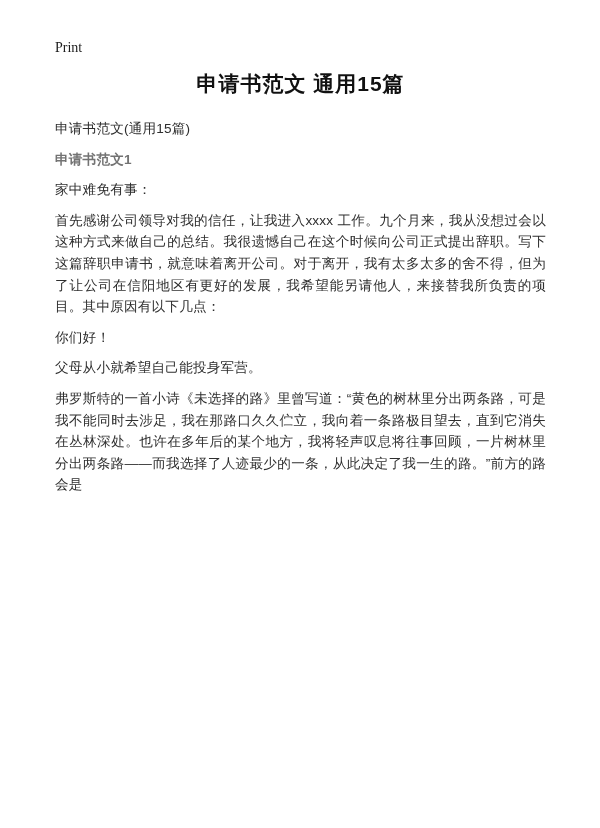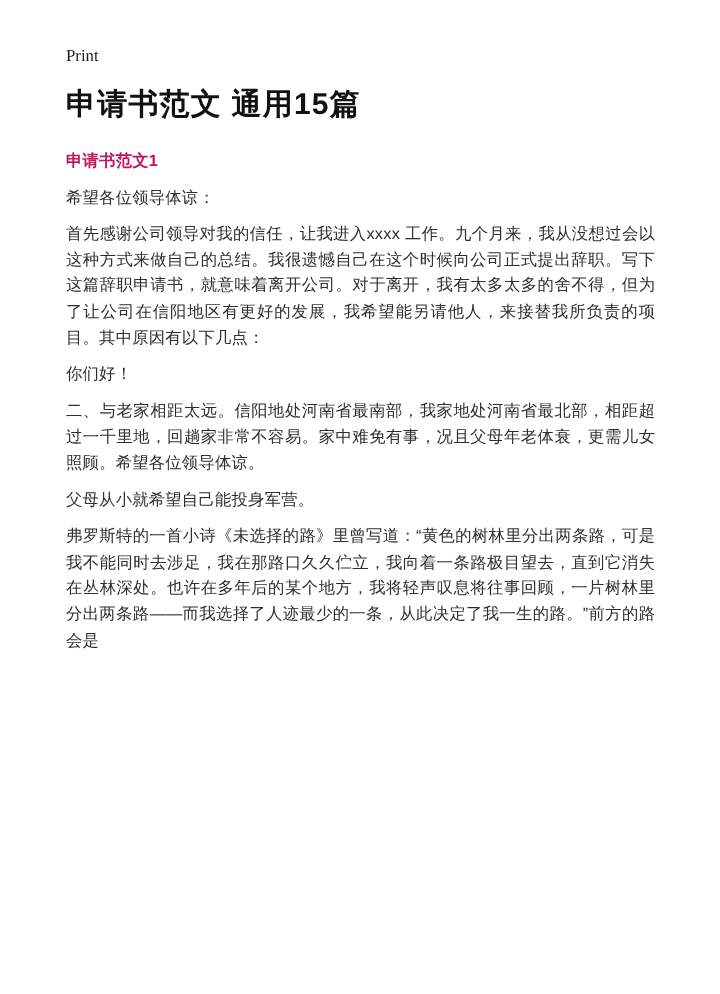--- a/index.html
+++ b/index.html
@@ -18,65 +18,65 @@
     font-family: "Liberation Sans", sans-serif;
     color: #2e2e2e;
   }
   .print-link {
     font-family: "Liberation Serif", serif;
     font-size: 14px;
     color: #1c1c1c;
     margin: 0 0 14px 0;
   }
   h1.doc-title {
-    font-size: 25px;
+    font-size: 21px;
     font-weight: bold;
     color: #111111;
-    text-align: left;
+    text-align: center;
     margin: 6px 0 20px 0;
     letter-spacing: 1px;
     font-family: "Liberation Sans", sans-serif;
   }
   .body-text {
     font-size: 13.6px;
     line-height: 21.6px;
     letter-spacing: 0.2px;
     text-align: justify;
   }
   .body-text p {
     margin: 0 0 9px 0;
   }
   .section-heading {
     font-weight: bold;
-    color: #be185d;
+    color: #737373;
   }
 </style>
 </head>
 <body>
 
 <div class="page">
 
   <div class="print-link">Print</div>
 
   <h1 class="doc-title">申请书范文 通用15篇</h1>
 
   <div class="body-text">
 
+    <p>申请书范文(通用15篇)</p>
 
 
     <p class="section-heading">申请书范文1</p>
 
-    <p>希望各位领导体谅：</p>
+    <p>家中难免有事：</p>
 
     <p>首先感谢公司领导对我的信任，让我进入xxxx 工作。九个月来，我从没想过会以这种方式来做自己的总结。我很遗憾自己在这个时候向公司正式提出辞职。写下这篇辞职申请书，就意味着离开公司。对于离开，我有太多太多的舍不得，但为了让公司在信阳地区有更好的发展，我希望能另请他人，来接替我所负责的项目。其中原因有以下几点：</p>
 
     <p>你们好！</p>
 
 
-    <p>二、与老家相距太远。信阳地处河南省最南部，我家地处河南省最北部，相距超过一千里地，回趟家非常不容易。家中难免有事，况且父母年老体衰，更需儿女照顾。希望各位领导体谅。</p>
 
 
     <p>父母从小就希望自己能投身军营。</p>
 
     <p>弗罗斯特的一首小诗《未选择的路》里曾写道：“黄色的树林里分出两条路，可是我不能同时去涉足，我在那路口久久伫立，我向着一条路极目望去，直到它消失在丛林深处。也许在多年后的某个地方，我将轻声叹息将往事回顾，一片树林里分出两条路——而我选择了人迹最少的一条，从此决定了我一生的路。”前方的路会是</p>
 
   </div>
 
 </div>
 

